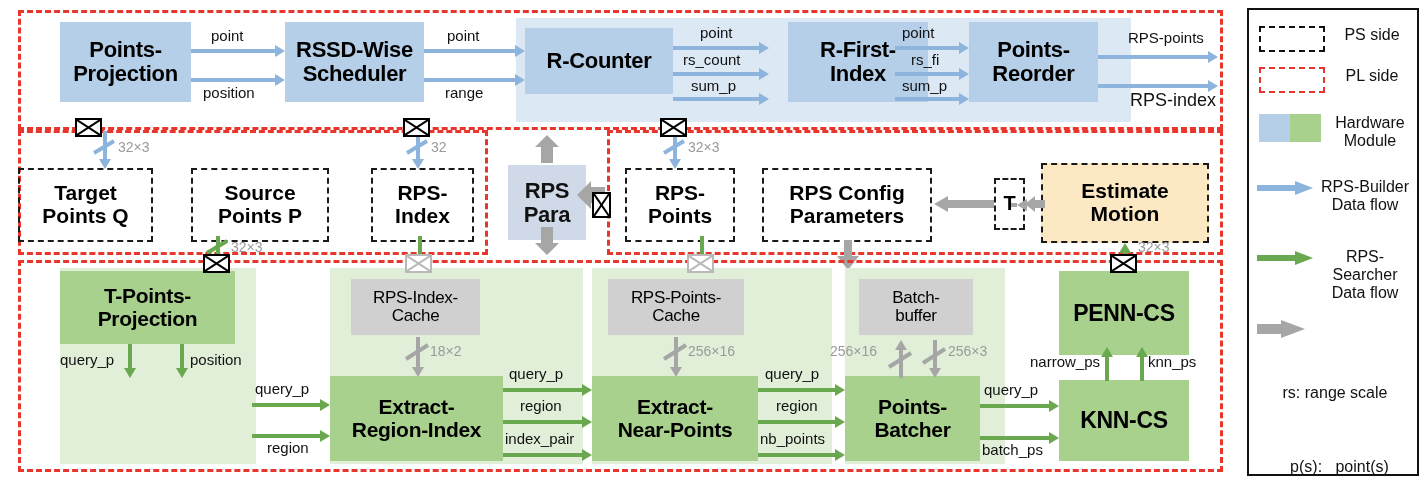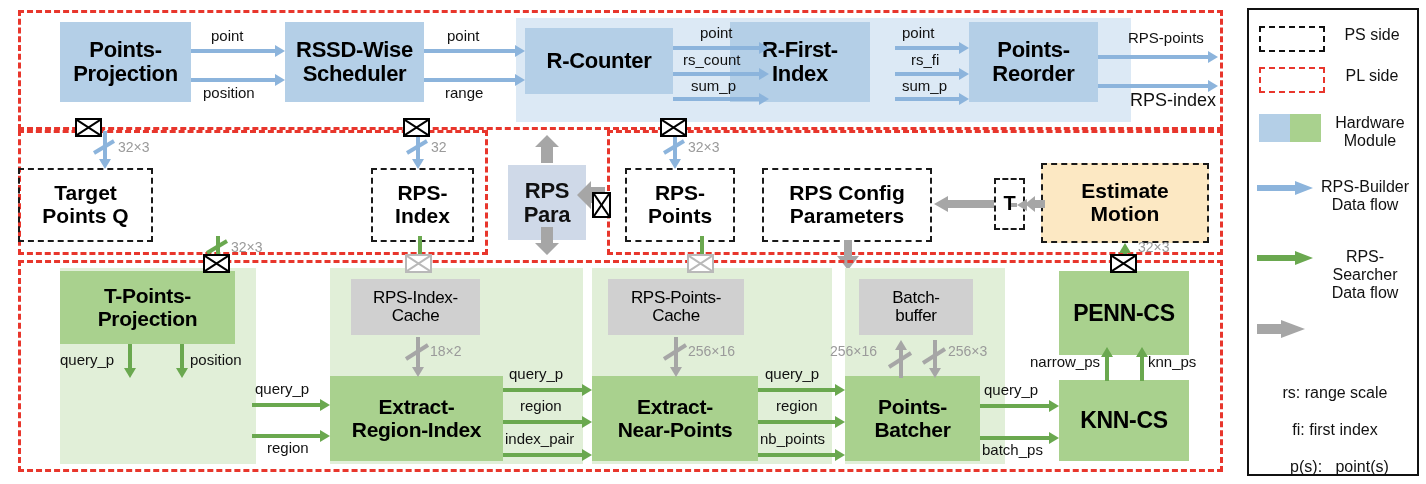--- a/index.html
+++ b/index.html
@@ -109,21 +109,21 @@
 
   <div class="abs mod mod-blue" style="left:285px;top:22px;width:139px;height:80px;font-size:22px;">
     <span style="white-space:pre-line;">RSSD-Wise
 Scheduler</span>
   </div>
 
   <div class="abs mod mod-blue" style="left:525px;top:28px;width:148px;height:66px;font-size:22px;">
     <span style="white-space:pre-line;">R-Counter</span>
   </div>
 
-  <div class="abs mod mod-blue" style="left:730px;top:22px;width:140px;height:80px;font-size:22px;">
+  <div class="abs mod mod-blue" style="left:788px;top:22px;width:140px;height:80px;font-size:22px;">
     <span style="white-space:pre-line;">R-First-
 Index</span>
   </div>
 
   <div class="abs mod mod-blue" style="left:969px;top:22px;width:129px;height:80px;font-size:22px;">
     <span style="white-space:pre-line;">Points-
 Reorder</span>
   </div>
 
   <div class="arrow-h c-blue" style="left:191px;top:49px;width:94px;">
@@ -193,20 +193,24 @@
 
   <div class="abs pl-region" style="left:607px;top:130px;width:616px;height:125px;"></div>
 
   <div class="abs pl-region" style="left:18px;top:130px;width:470px;height:125px;"></div>
 
   <div class="abs ps-box ps-label" style="left:18px;top:168px;width:135px;height:74px;font-size:21px;">
     <span style="white-space:pre-line;">Target
 Points Q</span>
   </div>
 
+  <div class="abs ps-box ps-label" style="left:191px;top:168px;width:138px;height:74px;font-size:21px;">
+    <span style="white-space:pre-line;">Source
+Points P</span>
+  </div>
 
   <div class="abs ps-box ps-label" style="left:371px;top:168px;width:103px;height:74px;font-size:21px;">
     <span style="white-space:pre-line;">RPS-
 Index</span>
   </div>
 
   <div class="abs ps-box ps-label" style="left:625px;top:168px;width:110px;height:74px;font-size:21px;">
     <span style="white-space:pre-line;">RPS-
 Points</span>
   </div>
@@ -560,17 +564,16 @@
     </div>
 
     <div class="legend-row" style="left:8px;top:308px;width:156px;height:42px;">
       <svg width="48" height="22" viewBox="0 0 48 22">
         <rect x="0" y="6" width="26" height="10" fill="#a6a6a6"></rect>
         <path d="M24,2 L48,11 L24,20 Z" fill="#a6a6a6"></path>
       </svg>
     </div>
 
     <div class="legend-text" style="position:absolute;left:0;top:374px;width:172px;">rs: range scale</div>
-    <div class="legend-text" style="position:absolute;left:0;top:411px;width:172px;">fi: first index</div>
     <div class="legend-text" style="position:absolute;left:0;top:448px;width:172px;">_p(s): _point(s)</div>
   </div>
 
 </div>
 
 </body></html>

